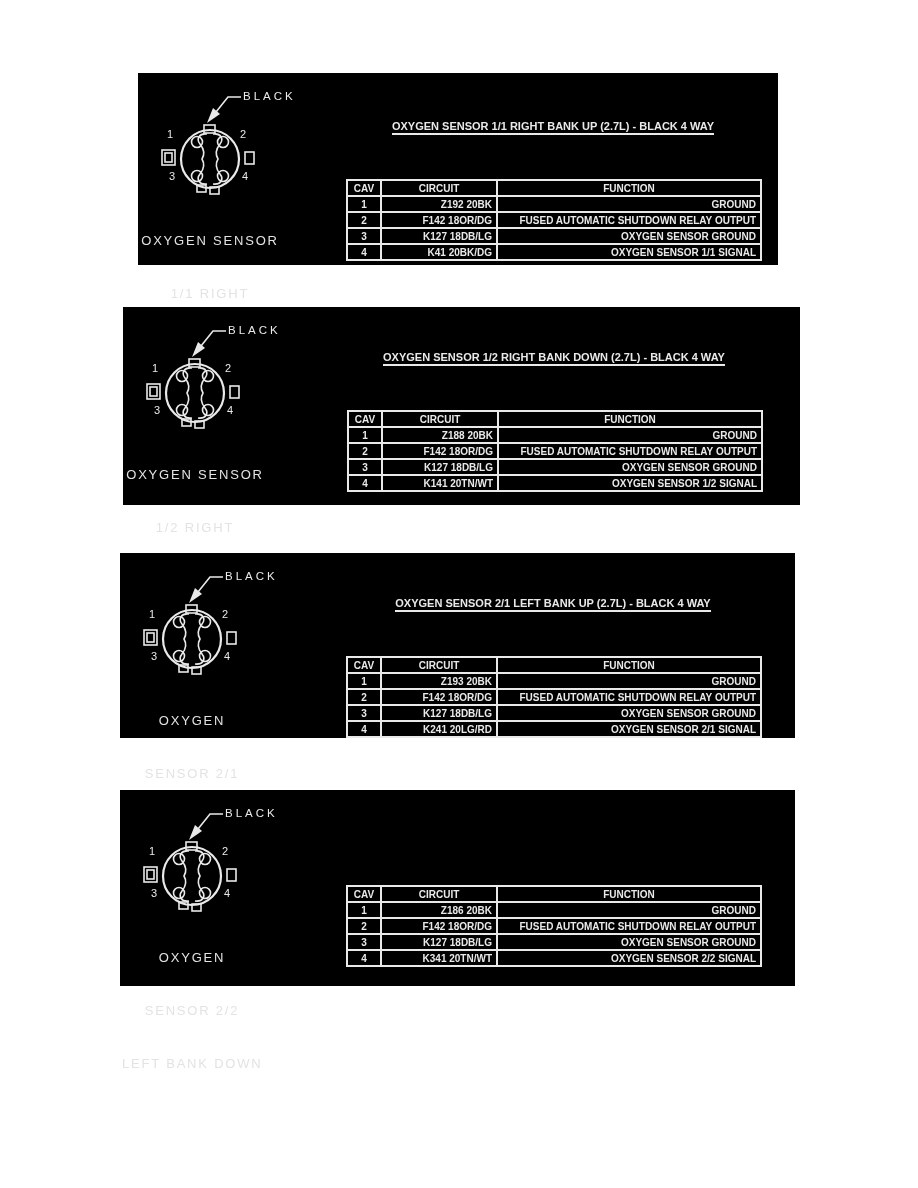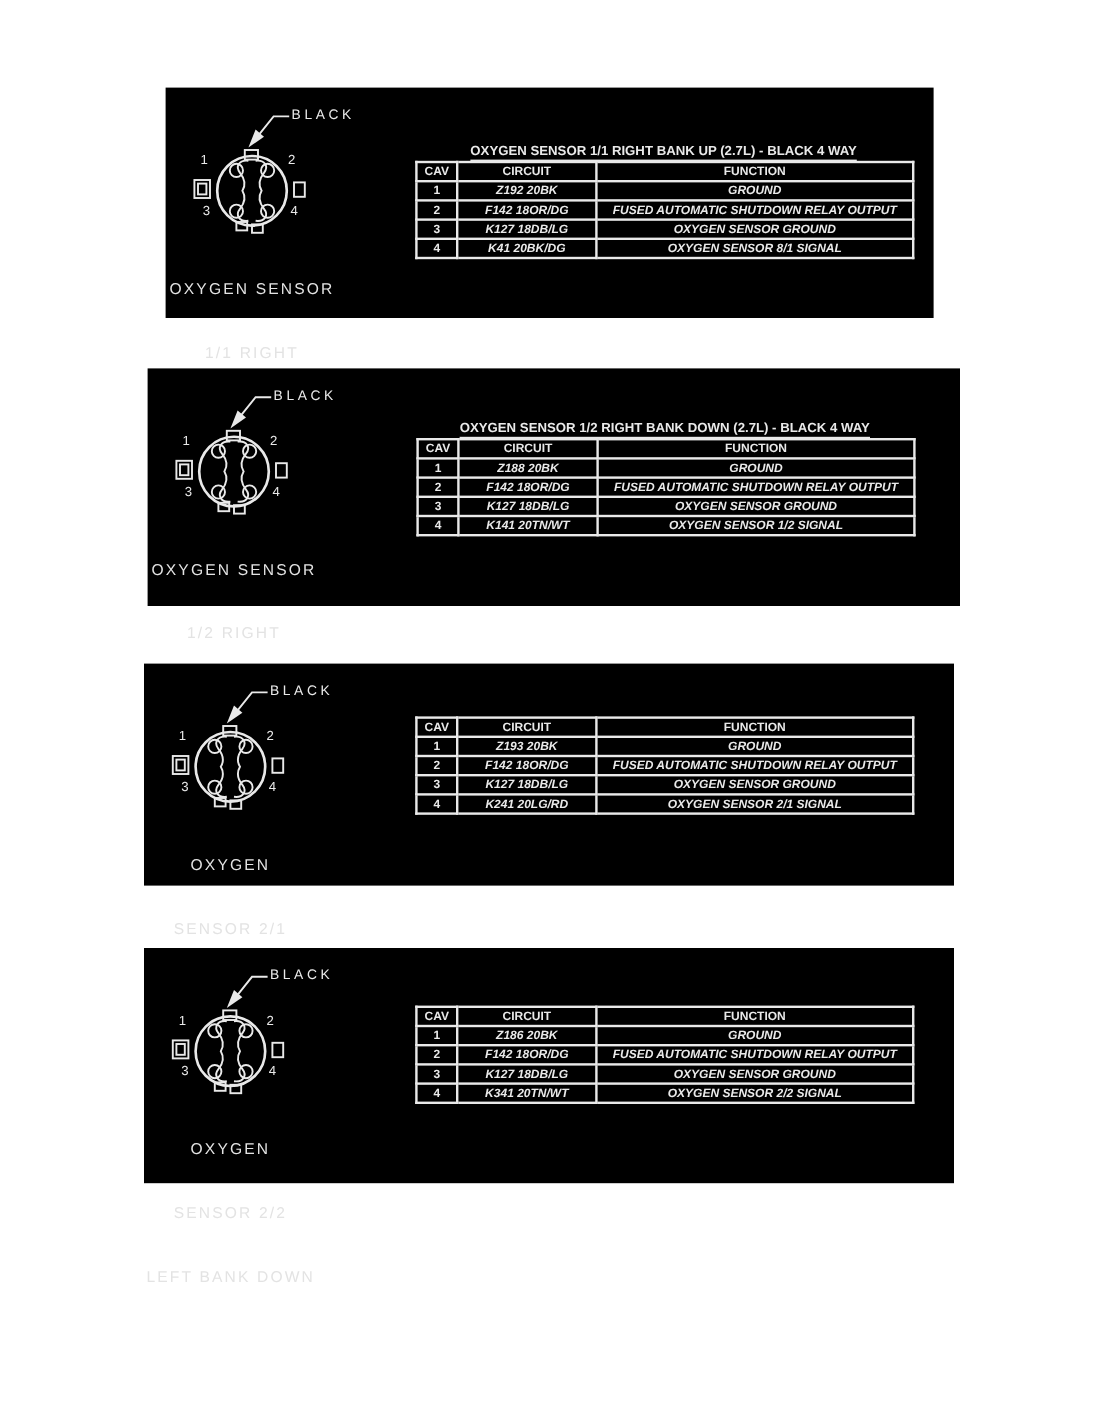--- a/index.html
+++ b/index.html
@@ -36,29 +36,29 @@
   .caption span { display: block; margin-top: 37px; }
 
   
   .table-zone { position: absolute; width: 414px; }
   .p1 .table-zone { left: 208px; top: 47px; }
   .p2 .table-zone { left: 224px; top: 44px; }
   .p3 .table-zone { left: 226px; top: 44px; }
   .p4 .table-zone { left: 226px; top: 48px; }
   .tbl-title { text-align: center; font-size: 11px; font-weight: bold; margin: 0 0 2px 0; white-space: nowrap; }
   .tbl-title span { border-bottom: 2px solid #e9e9e9; padding-bottom: 1px; }
-  table.pinout { border-collapse: collapse; width: 414px; table-layout: fixed; }
+  table.pinout { border-collapse: collapse; width: 414px; table-layout: fixed; margin-top: 47px; }
   table.pinout th, table.pinout td {
     border: 2px solid #e9e9e9; color: #e9e9e9;
     font-size: 10px; font-weight: bold; line-height: 11px;
     padding: 1px 4px; height: 12px; white-space: nowrap; overflow: hidden;
   }
   table.pinout th { text-align: center; }
   td.cav { text-align: center; padding: 1px 0; }
-  td.circuit, td.function { text-align: center; font-style: italic; }
+  td.circuit, td.function { text-align: right; }
 </style>
 </head>
 <body>
 
 <div class="page">
 
   <section class="panel p1">
     <div class="connector-zone">
       <svg class="connector-svg" width="150" height="120" viewBox="0 0 150 120">
         <g>
@@ -123,21 +123,21 @@
             <td class="function">FUSED AUTOMATIC SHUTDOWN RELAY OUTPUT</td>
           </tr>
           <tr>
             <td class="cav">3</td>
             <td class="circuit">K127 18DB/LG</td>
             <td class="function">OXYGEN SENSOR GROUND</td>
           </tr>
           <tr>
             <td class="cav">4</td>
             <td class="circuit">K41 20BK/DG</td>
-            <td class="function">OXYGEN SENSOR 8/1 SIGNAL</td>
+            <td class="function">OXYGEN SENSOR 1/1 SIGNAL</td>
           </tr>
         </tbody>
       </table>
     </div>
   </section>
 
   <section class="panel p2">
     <div class="connector-zone">
       <svg class="connector-svg" width="150" height="120" viewBox="0 0 150 120">
         <g>
@@ -248,20 +248,21 @@
       <span class="pin-num pn2">2</span>
       <span class="pin-num pn3">3</span>
       <span class="pin-num pn4">4</span>
       <div class="caption">
         <span>OXYGEN</span>
         <span>SENSOR 2/1</span>
         <span>LEFT BANK UP</span>
       </div>
     </div>
     <div class="table-zone">
+      <div class="tbl-title"><span>OXYGEN SENSOR 2/1 LEFT BANK UP (2.7L) - BLACK 4 WAY</span></div>
       <table class="pinout">
         <colgroup>
             <col style="width:34px">
             <col style="width:116px">
             <col style="width:264px">
           </colgroup>
         <thead>
           <tr>
             <th>CAV</th>
             <th>CIRCUIT</th>

